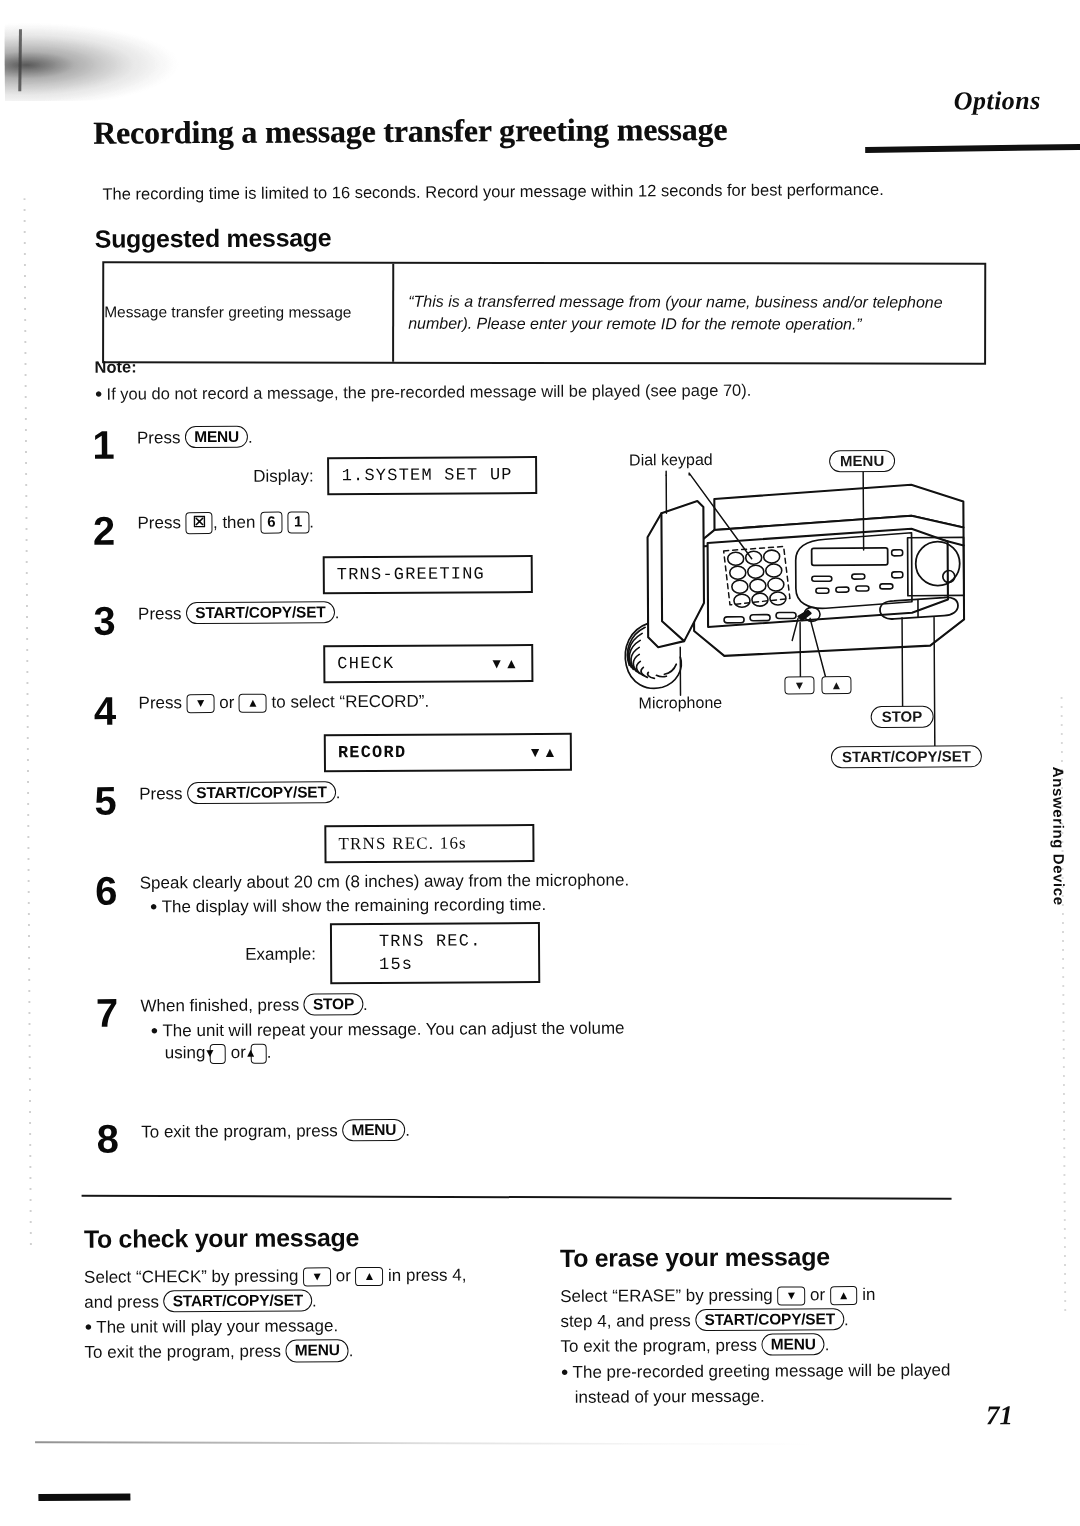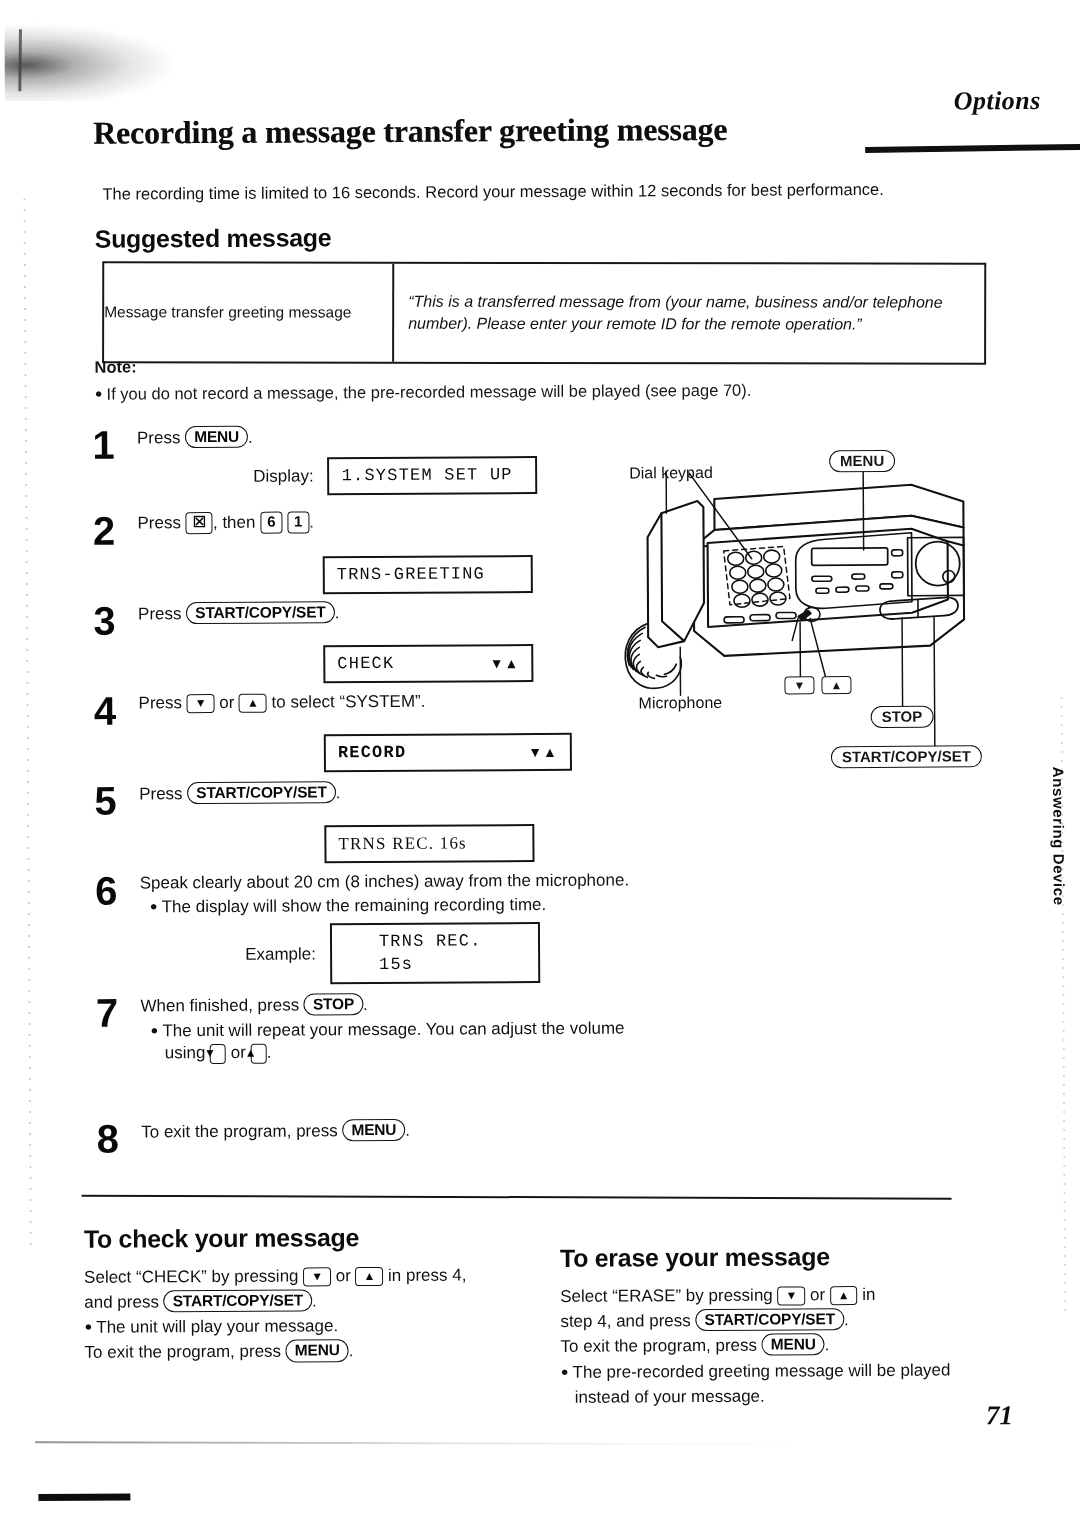--- a/index.html
+++ b/index.html
@@ -228,21 +228,21 @@
       </div>
     </div>
 
     <div class="step" style="min-height:88px;">
       <div class="num">4</div>
       <div class="stxt">
         <span>Press</span>
         <span class="key arw">▼</span>
         <span>or</span>
         <span class="key arw">▲</span>
-        <span>to select “SYSTEM”.</span>
+        <span>to select “RECORD”.</span>
         <div class="dispr" style="margin-left:185px;margin-top:20px;">
           <span class="lcd" style="width:248px;font-weight:bold;">
             <span>RECORD</span>
             <span class="arws">▼▲</span>
           </span>
         </div>
       </div>
     </div>
 
     <div class="step" style="min-height:88px;">
@@ -384,21 +384,21 @@
           <path d="M68 196 L68 244"></path>
           <path d="M252 22 L252 100"></path>
           <path d="M188 172 L188 230"></path>
           <path d="M198 168 L214 230"></path>
           <path d="M290 168 L290 258"></path>
           <path d="M322 168 L322 300"></path>
         </g>
       </g>
     </svg>
 
-    <span class="lbl" style="left:18px;top:0px;margin-top:13px;">Dial keypad</span>
+    <span class="lbl" style="left:18px;top:0px;">Dial keypad</span>
     <span class="lbl" style="left:26px;top:243px;">Microphone</span>
 
     <span class="keylbl" style="left:218px;top:0px;">MENU</span>
     <span class="keylbl arw" style="left:172px;top:226px;">▼</span>
     <span class="keylbl arw" style="left:209px;top:226px;">▲</span>
     <span class="keylbl" style="left:258px;top:256px;">STOP</span>
     <span class="keylbl" style="left:218px;top:296px;">START/COPY/SET</span>
   </div>
 
   <div class="vtab">Answering Device</div>

